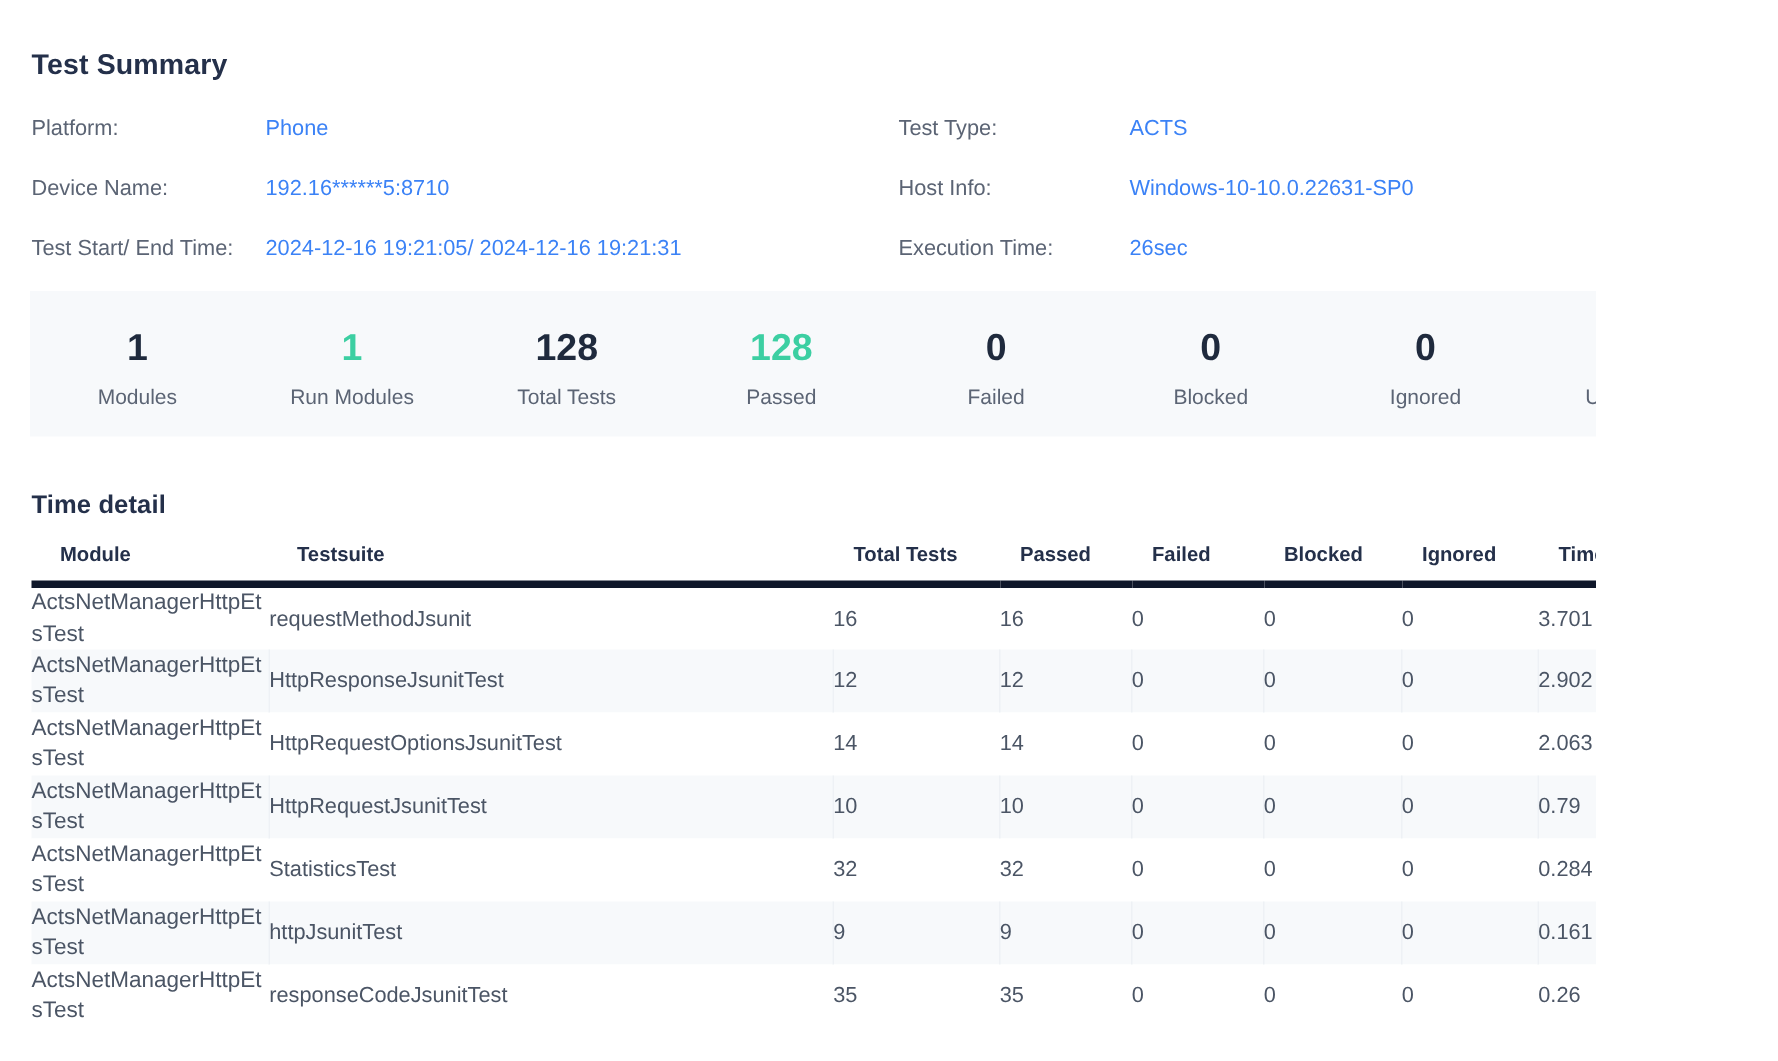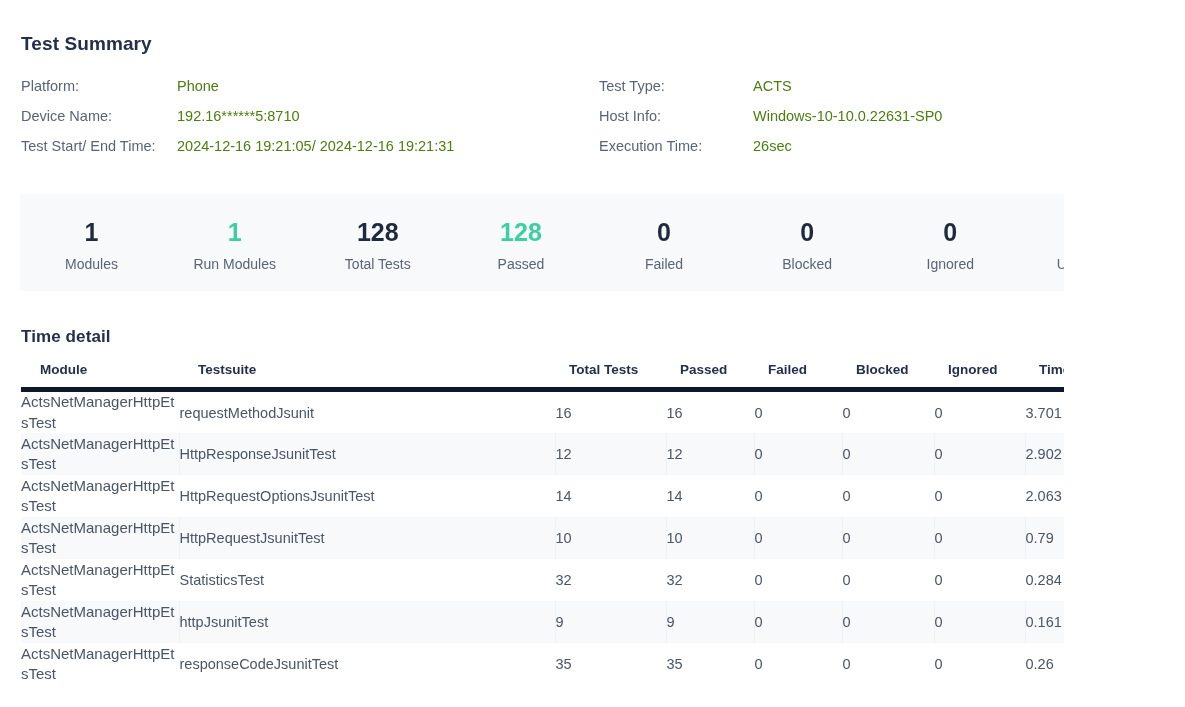--- a/index.html
+++ b/index.html
@@ -32,26 +32,26 @@
   #detail-title  { position: absolute; left: 21px; top: 327px; font-size: 17px; }
 
   
   .meta {
     position: absolute;
     left: 21px;
     top: 78px;
     width: 1143px;
     display: grid;
     grid-template-columns: 156px 422px 154px 1fr;
-    row-gap: 14px;
+    row-gap: 24px;
     font-size: 14.5px;
     color: #5b6474;
   }
   .meta .label { color: #5b6474; white-space: nowrap; }
-  .meta .value { color: #4d7c0f; white-space: nowrap; }
+  .meta .value { color: #3b82f6; white-space: nowrap; }
 
   
   .stats {
     position: absolute;
     left: 20px;
     top: 194px;
     width: 1145px;
     height: 97px;
     background: #f7f9fb;
     display: flex;

